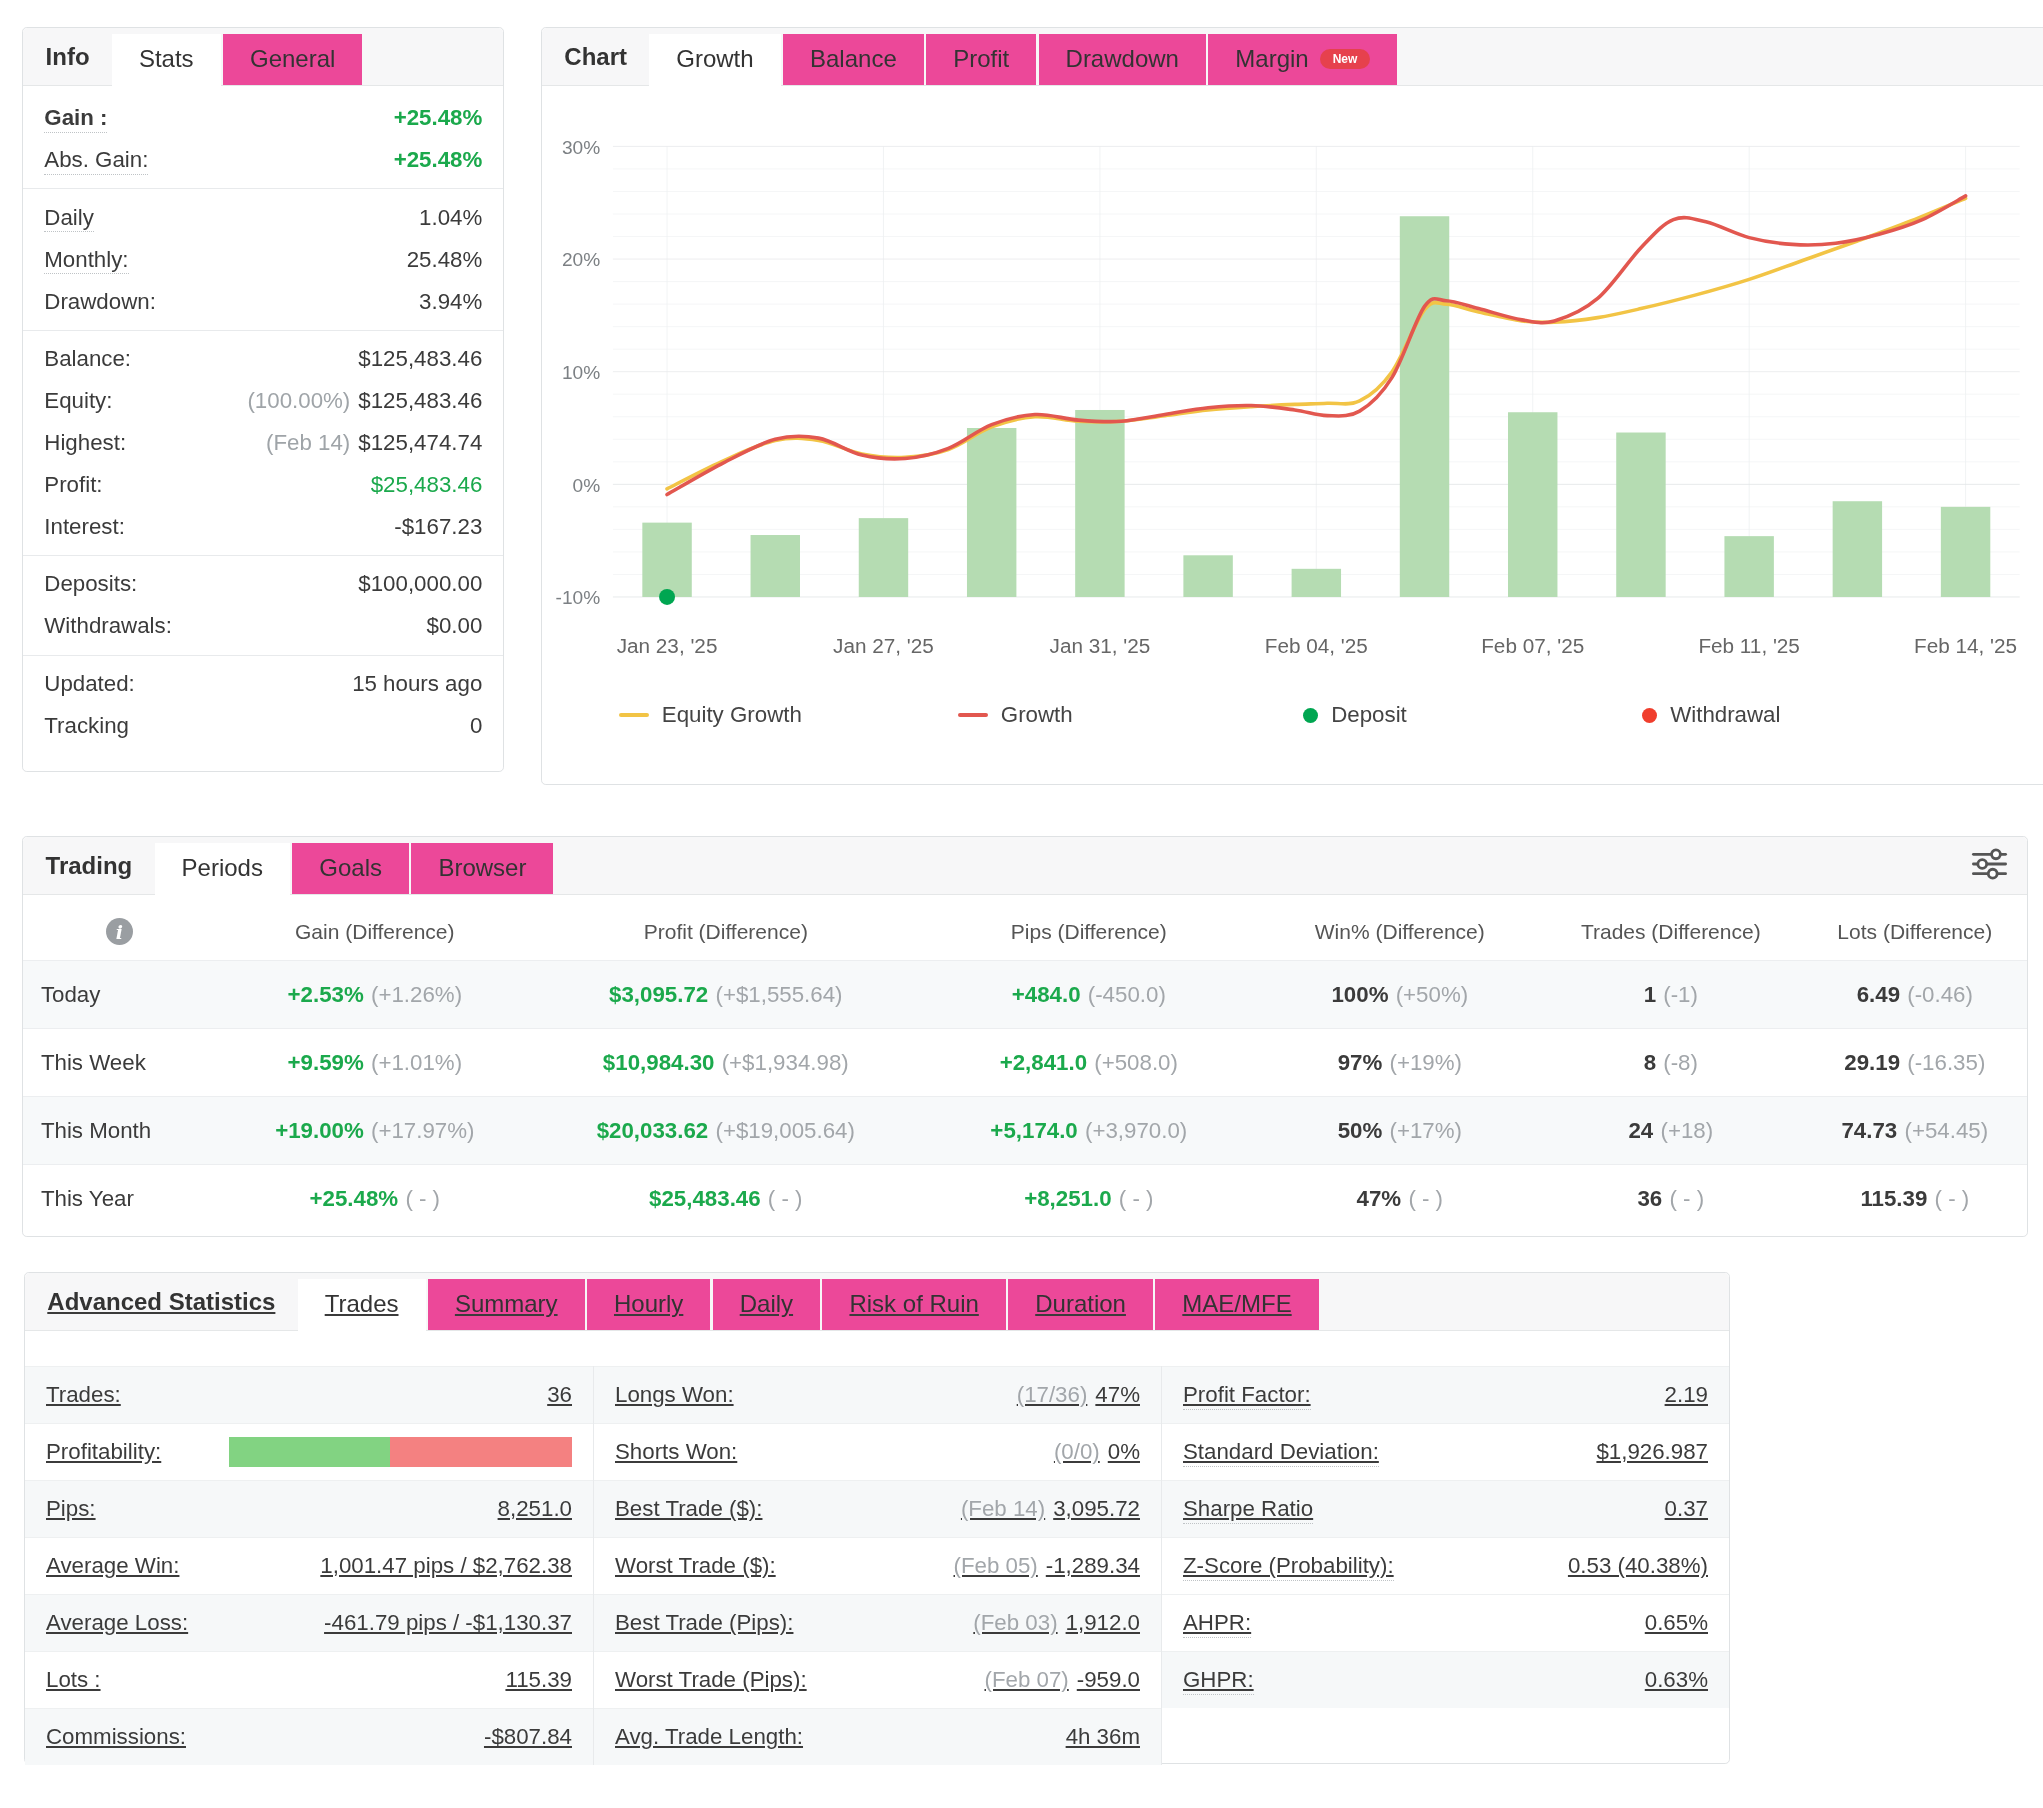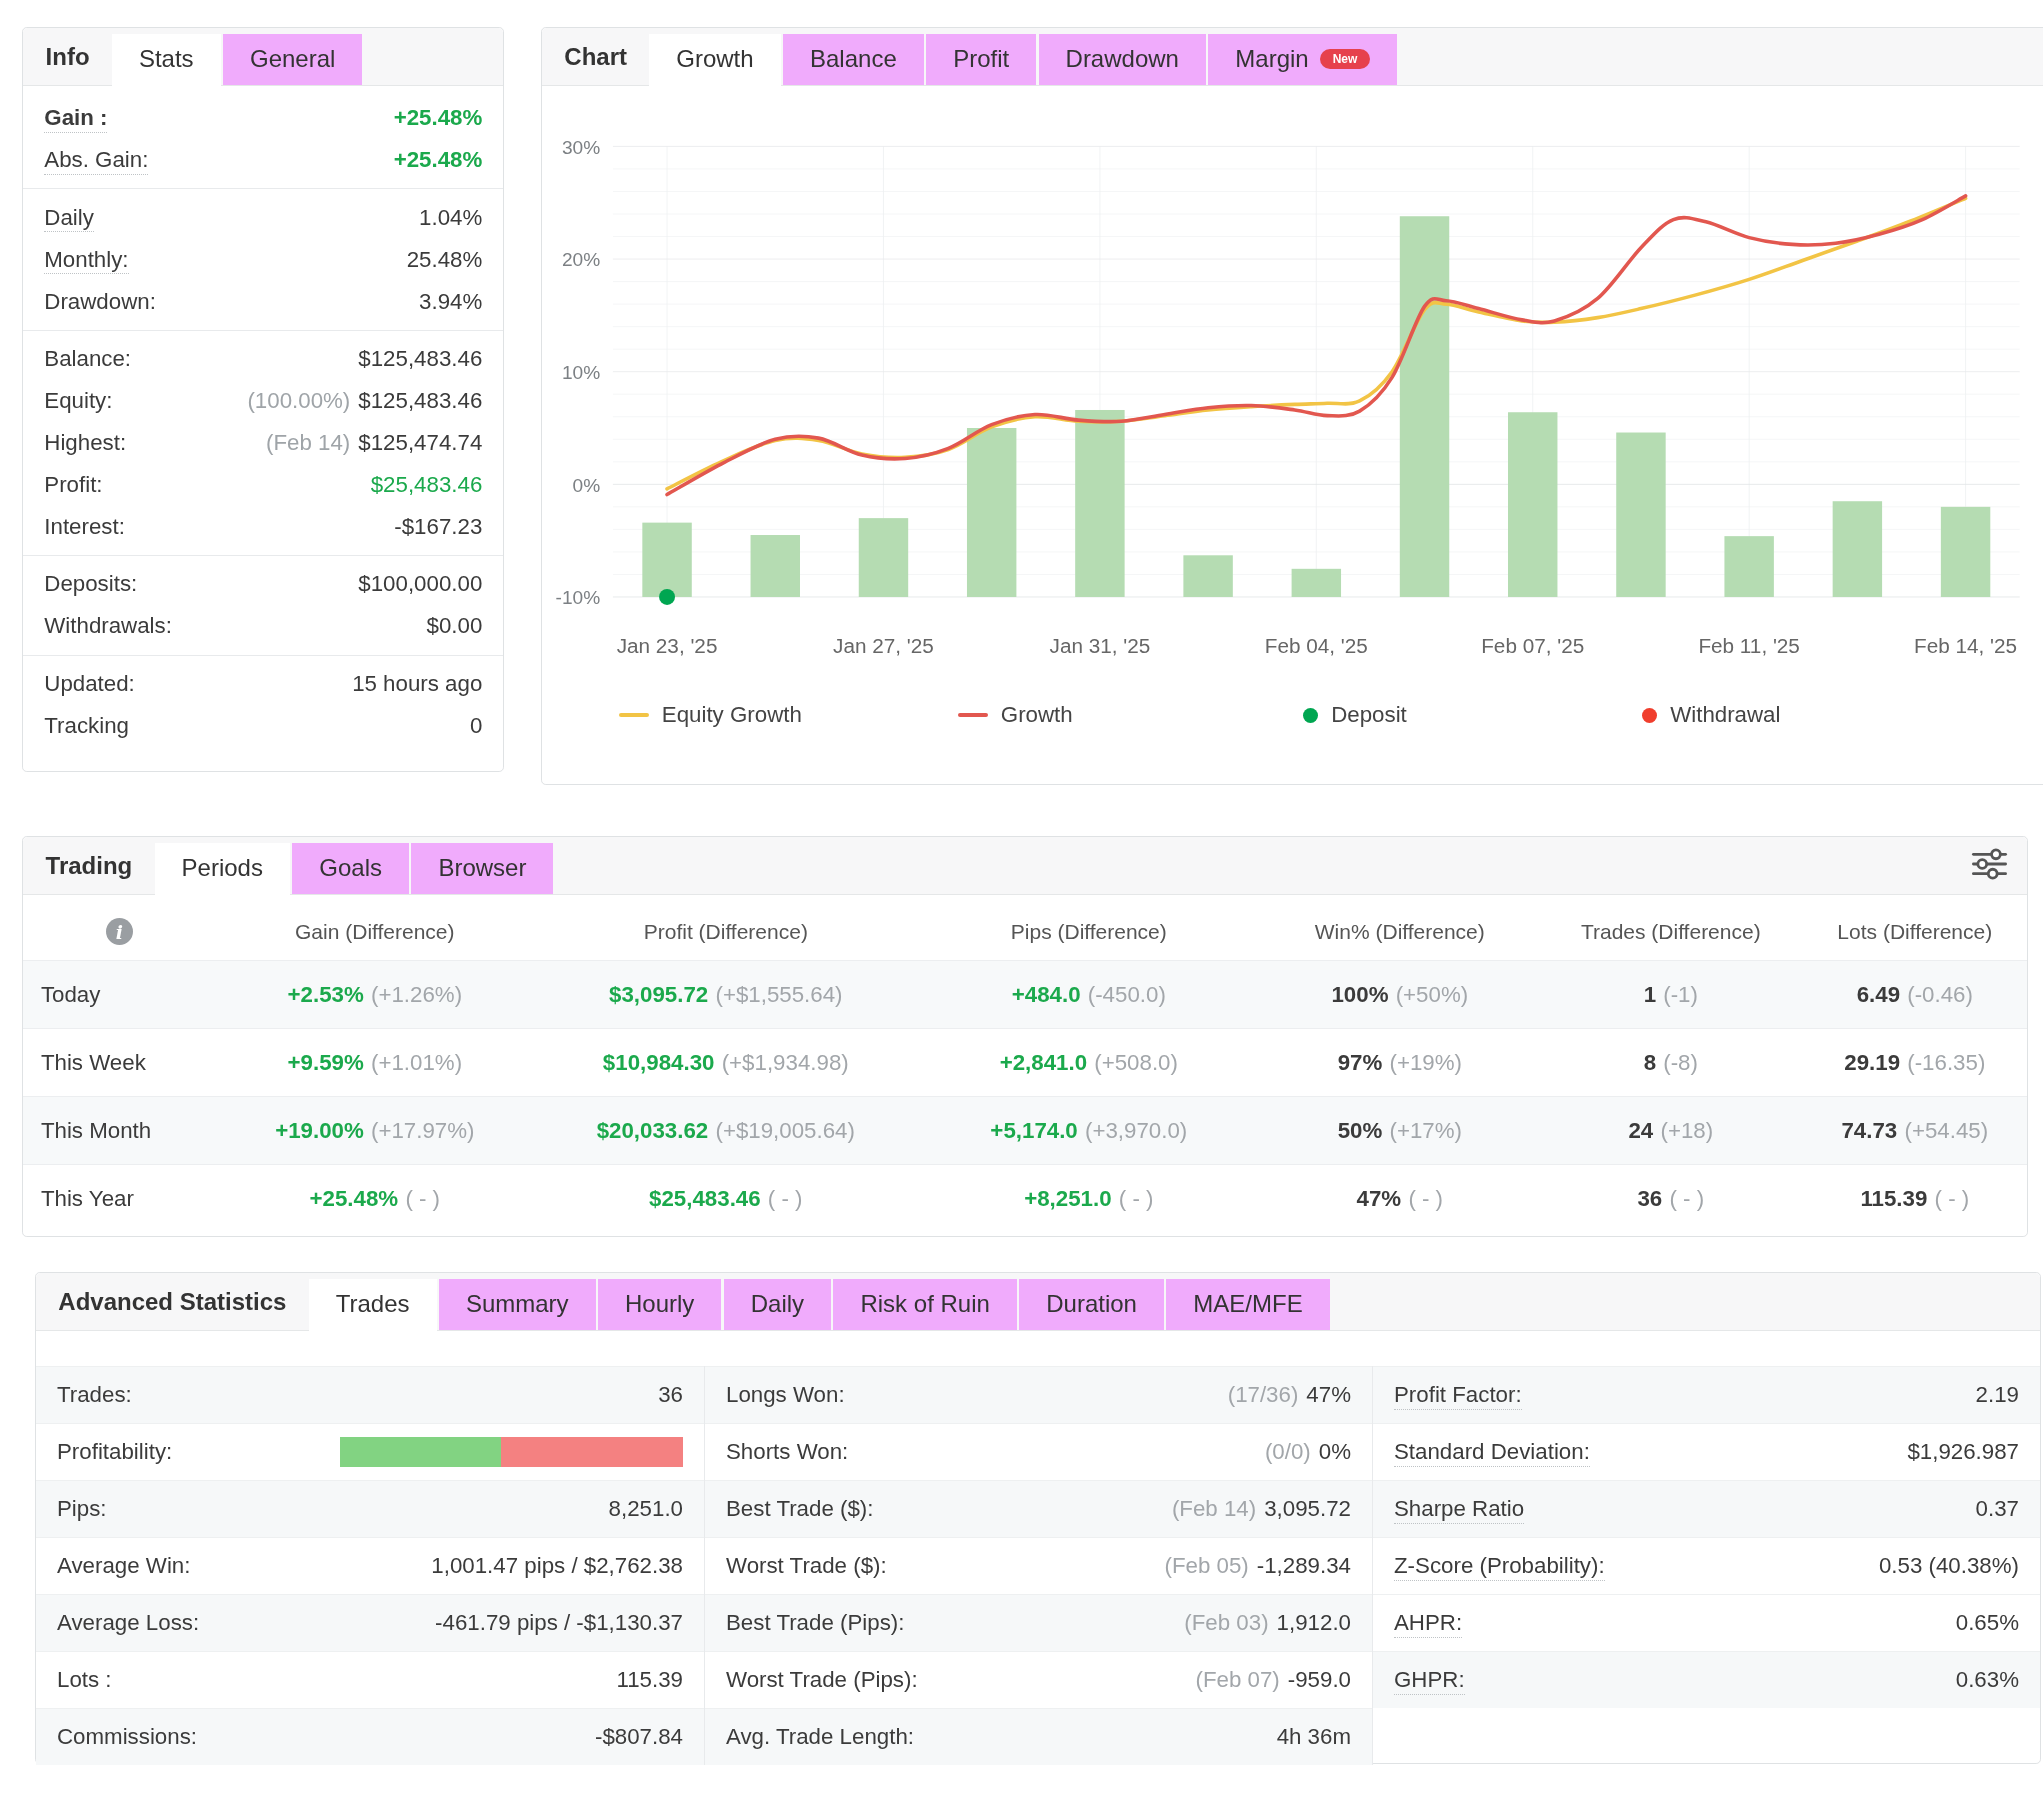--- a/index.html
+++ b/index.html
@@ -4,21 +4,21 @@
 <style>
   html,body{margin:0;padding:0;}
   body{
     width:2043px;height:1808px;position:relative;background:#ffffff;
     font-family:"Liberation Sans", sans-serif;color:#3b3b3b;
   }
   .panel{position:absolute;background:#fff;border:0.8px solid #dfe2e4;border-radius:4.8px;box-sizing:border-box;}
   
   .tabs{display:flex;align-items:stretch;height:57px;background:#f7f7f8;border-bottom:0.8px solid #e5e7e8;border-radius:4.8px 4.8px 0 0;}
   .tab-title{display:flex;align-items:center;padding:0 22.3px;font-size:24px;font-weight:700;color:#333;white-space:nowrap;}
-  .tab{display:flex;align-items:center;gap:11.2px;padding:0 27px;font-size:24px;color:#333;background:#f0abfc;margin:5.6px 2.4px 0 0;cursor:pointer;white-space:nowrap;}
+  .tab{display:flex;align-items:center;gap:11.2px;padding:0 27px;font-size:24px;color:#333;background:#ec4899;margin:5.6px 2.4px 0 0;cursor:pointer;white-space:nowrap;}
   .tab.active{background:#fff;box-shadow:0 1.6px 0 0 #ffffff;}
   .badge{background:var(--badge,#e6414d);color:#fff;font-size:12px;font-weight:700;padding:4px 12.8px;border-radius:797px;line-height:1;}
   .filter-btn{margin-left:auto;align-self:center;margin-right:19px;cursor:pointer;flex:0 0 auto;}
   
   #panel-stats{left:22.3px;top:27px;width:482px;height:745px;}
   .sgroups{padding:11.2px 21px 0 21px;}
   .srow{display:flex;justify-content:space-between;align-items:center;height:42px;font-size:22.3px;}
   .srow .lbl{color:#3b3b3b;}
   .srow .lbl.bold{font-weight:700;}
   .hintable{border-bottom:1.6px dotted #bfc3c6;padding-bottom:1.6px;cursor:help;}
@@ -44,21 +44,21 @@
   .info-icon{width:27px;height:27px;border-radius:50%;background:#9a9ea2;color:#fff;font:italic 700 19px "DejaVu Serif",serif;display:flex;align-items:center;justify-content:center;cursor:pointer;}
   .trow{height:67px;font-size:22.3px;border-top:0.8px solid #eceef0;}
   .trow.alt{background:#f7f9fa;}
   .trow .rowlbl{padding-left:17.6px;color:#3b3b3b;}
   .cell{text-align:center;}
   .cell .main{font-weight:700;}
   .cell .main.green{color:var(--green,#1ba94c);}
   .cell .main.dark{color:#3b3b3b;}
   .cell .diff{color:#a2a6aa;margin-left:7.2px;}
   
-  #panel-adv{left:35px;top:1272px;width:2006px;height:492px;}
+  #panel-adv{left:24px;top:1272px;width:1706px;height:492px;text-decoration:underline;}
   .adv-grid{display:grid;grid-template-columns:1fr 1fr 1fr;margin-top:35px;}
   .acol+.acol{border-left:0.8px solid #e8eaec;}
   .arow{display:flex;justify-content:space-between;align-items:center;height:57px;padding:0 21px;font-size:22.3px;border-top:0.8px solid #eef0f1;box-sizing:border-box;}
   .arow.alt{background:#f6f8f9;}
   .arow .lbl{color:#3b3b3b;white-space:nowrap;}
   .arow .v{text-align:right;white-space:nowrap;}
   .arow .v .pre{color:#a2a6aa;margin-right:8px;}
   .pbar{width:343px;height:30px;display:flex;overflow:hidden;}
   .pbar .g{background:var(--pgreen,#82d382);}
   .pbar .r{background:var(--pred,#f48181);flex:1;}

